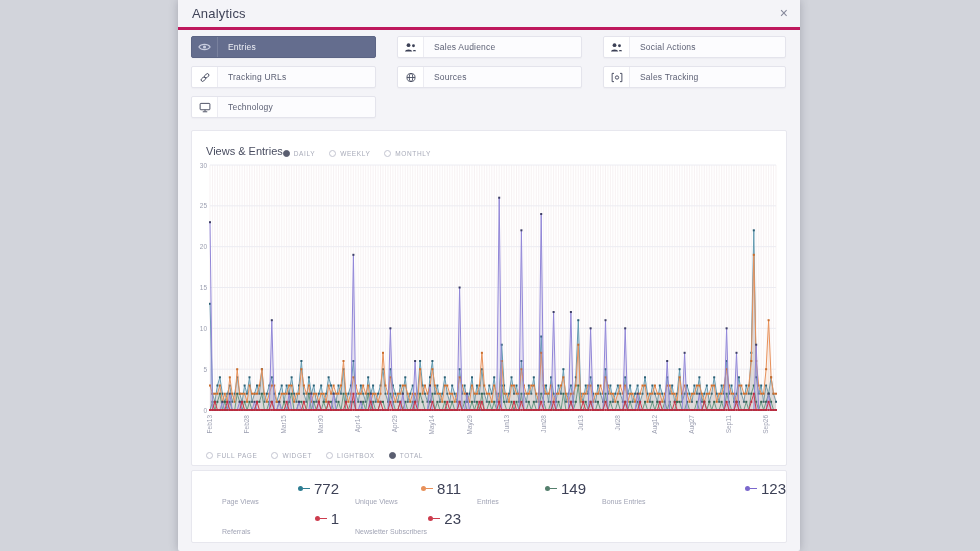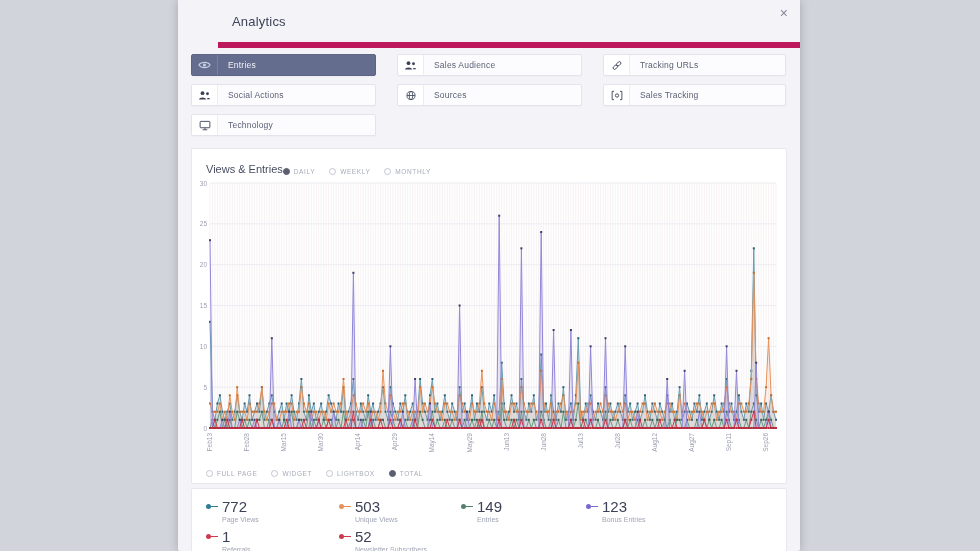--- a/index.html
+++ b/index.html
@@ -2,22 +2,22 @@
 <html><head>
 <meta charset="utf-8">
 <style>
   * { margin:0; padding:0; box-sizing:border-box; }
   html,body { width:980px; height:551px; overflow:hidden; }
   body { background:#d2d4db; font-family:"Liberation Sans", sans-serif; position:relative; }
 
   .modal { position:absolute; left:178px; top:0; width:622px; height:551px;
            background:#f4f4f8; box-shadow:0 0 10px rgba(50,50,70,.28); border-radius:0 0 2px 2px; }
 
-  .modal-header { height:48px; border-bottom:6px solid #be185d; display:flex; align-items:center;
-                  padding:0 14px; position:relative;margin-left:40px; }
+  .modal-header { height:30px; border-bottom:3px solid #be185d; display:flex; align-items:center;
+                  padding:0 14px; position:relative; }
   .modal-title { font-size:13px; color:#3f4358; letter-spacing:.2px; }
   .close-btn { position:absolute; right:12px; top:6px; font-size:14px; color:#84879a; cursor:pointer; line-height:1; }
 
   .nav-grid { margin:6px 13px 12px 13px; display:grid; grid-template-columns:185px 185px 183px;
               column-gap:21px; row-gap:8px; }
   .nav-btn { height:22px; display:flex; align-items:stretch; background:#fcfcfe; border:1px solid #e4e4ec;
              border-radius:2px; cursor:pointer; box-shadow:0 1px 1px rgba(90,90,120,.04); }
   .nav-ic { width:26px; display:flex; align-items:center; justify-content:center; background:#fff;
             border-right:1px solid #ececf2; color:#3c4156; border-radius:2px 0 0 2px; }
   .nav-lb { display:flex; align-items:center; padding-left:10px; font-size:8.5px; color:#5b5f73; letter-spacing:.2px; }
@@ -32,21 +32,21 @@
   .radio-row { display:flex; align-items:center; gap:14px; }
   .radio-item { display:flex; align-items:center; gap:4px; cursor:pointer; }
   .radio-dot { width:7px; height:7px; border:1px solid #c3c5d1; border-radius:50%; background:#fff; }
   .radio-item.on .radio-dot { background:#5a5e70; border-color:#5a5e70; }
   .radio-lb { font-size:6.5px; color:#a8abb9; letter-spacing:.6px; }
   #chart-svg { display:block; margin-left:2px; }
   .chart-foot { height:24px; display:flex; align-items:center; padding:0 14px; }
 
   .stats-panel { margin-top:4px; height:73px; padding:9px 0 0 14px;
                  display:grid; grid-template-columns:133px 122px 125px auto; row-gap:5px; align-content:start; }
-  .stat-top { display:flex; align-items:center; }
+  .stat-top { display:flex; align-items:center;justify-content:flex-end; }
   .dotline { display:inline-flex; align-items:center; margin-right:4px; }
   .dot { width:5px; height:5px; border-radius:50%; display:inline-block; }
   .dline { width:7px; height:1px; display:inline-block; }
   .stat-value { font-size:15px; color:#3d4156; }
   .stat-label { font-size:7px; color:#a2a5b6; margin-left:16px; margin-top:1px; }
 </style>
 </head>
 <body>
 
 <div class="modal">
@@ -71,39 +71,39 @@
             <circle cx="5.5" cy="4" r="2.4" fill="currentColor"></circle>
             <path d="M1 12 C1 8.6 10 8.6 10 12 Z" fill="currentColor"></path>
             <circle cx="11.8" cy="4.8" r="1.8" fill="currentColor"></circle>
             <path d="M10.8 11.8 C11.3 9.4 15 9.5 15 11.8 Z" fill="currentColor"></path>
           </svg>
         </span>
         <span class="nav-lb">Sales Audience</span>
       </div>
       <div class="nav-btn">
         <span class="nav-ic">
+          <svg viewBox="0 0 16 14" width="13" height="11">
+            <circle cx="5.5" cy="4" r="2.4" fill="currentColor"></circle>
+            <path d="M1 12 C1 8.6 10 8.6 10 12 Z" fill="currentColor"></path>
+            <circle cx="11.8" cy="4.8" r="1.8" fill="currentColor"></circle>
+            <path d="M10.8 11.8 C11.3 9.4 15 9.5 15 11.8 Z" fill="currentColor"></path>
+          </svg>
+        </span>
+        <span class="nav-lb">Social Actions</span>
+      </div>
+      <div class="nav-btn">
+        <span class="nav-ic">
           <svg viewBox="0 0 16 14" width="12" height="11">
             <g transform="rotate(-45 8 7)" fill="none" stroke="currentColor" stroke-width="1.2">
               <rect x="1.5" y="5" width="6.5" height="4" rx="2"></rect>
               <rect x="8" y="5" width="6.5" height="4" rx="2"></rect>
             </g>
           </svg>
         </span>
         <span class="nav-lb">Tracking URLs</span>
-      </div>
-      <div class="nav-btn">
-        <span class="nav-ic">
-          <svg viewBox="0 0 16 14" width="13" height="11">
-            <circle cx="5.5" cy="4" r="2.4" fill="currentColor"></circle>
-            <path d="M1 12 C1 8.6 10 8.6 10 12 Z" fill="currentColor"></path>
-            <circle cx="11.8" cy="4.8" r="1.8" fill="currentColor"></circle>
-            <path d="M10.8 11.8 C11.3 9.4 15 9.5 15 11.8 Z" fill="currentColor"></path>
-          </svg>
-        </span>
-        <span class="nav-lb">Social Actions</span>
       </div>
       <div class="nav-btn">
         <span class="nav-ic">
           <svg viewBox="0 0 16 14" width="12" height="11">
             <g fill="none" stroke="currentColor" stroke-width="1.1">
               <circle cx="8" cy="7" r="5.4"></circle>
               <ellipse cx="8" cy="7" rx="2.4" ry="5.4"></ellipse>
               <path d="M2.6 7 h10.8"></path>
             </g>
           </svg>
@@ -1833,21 +1833,21 @@
           <span class="stat-value">772</span>
         </div>
         <div class="stat-label">Page Views</div>
       </div>
       <div>
         <div class="stat-top">
           <span class="dotline">
             <i class="dot" style="background:#e8915a"></i>
             <i class="dline" style="background:#e8915a"></i>
           </span>
-          <span class="stat-value">503</span>
+          <span class="stat-value">811</span>
         </div>
         <div class="stat-label">Unique Views</div>
       </div>
       <div>
         <div class="stat-top">
           <span class="dotline">
             <i class="dot" style="background:#557f6d"></i>
             <i class="dline" style="background:#557f6d"></i>
           </span>
           <span class="stat-value">149</span>
@@ -1873,18 +1873,18 @@
           <span class="stat-value">1</span>
         </div>
         <div class="stat-label">Referrals</div>
       </div>
       <div>
         <div class="stat-top">
           <span class="dotline">
             <i class="dot" style="background:#cd3c4e"></i>
             <i class="dline" style="background:#cd3c4e"></i>
           </span>
-          <span class="stat-value">52</span>
+          <span class="stat-value">23</span>
         </div>
         <div class="stat-label">Newsletter Subscribers</div>
       </div>
     </div>
 </div>
 
 </body></html>

